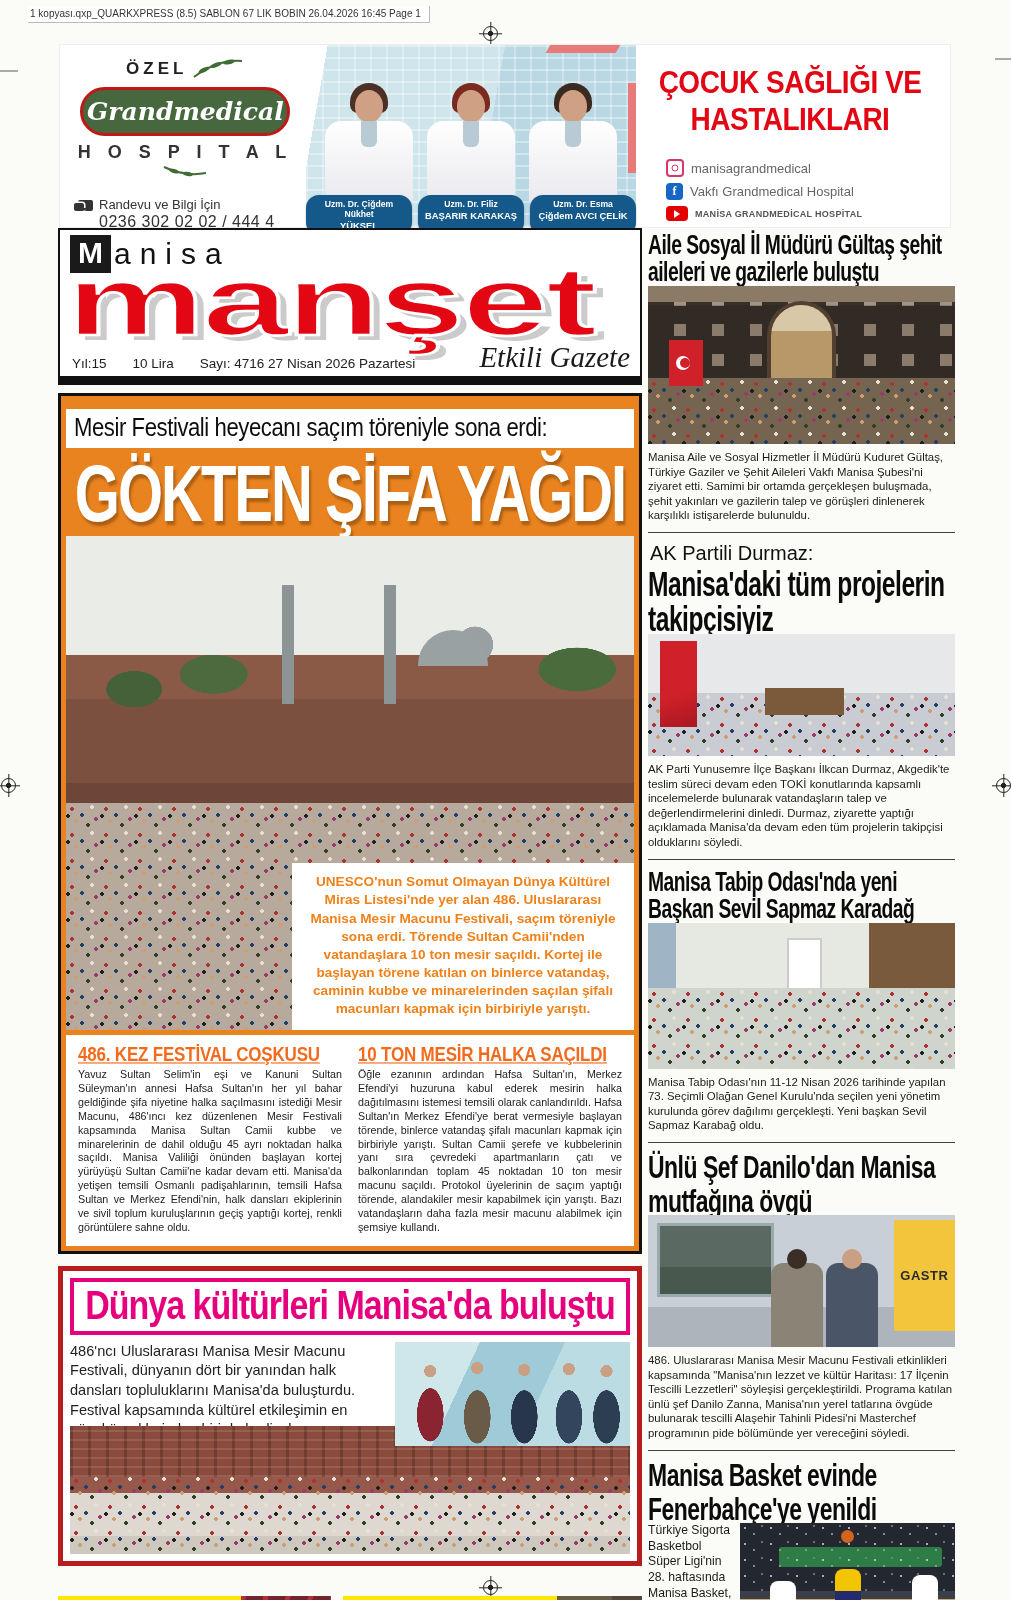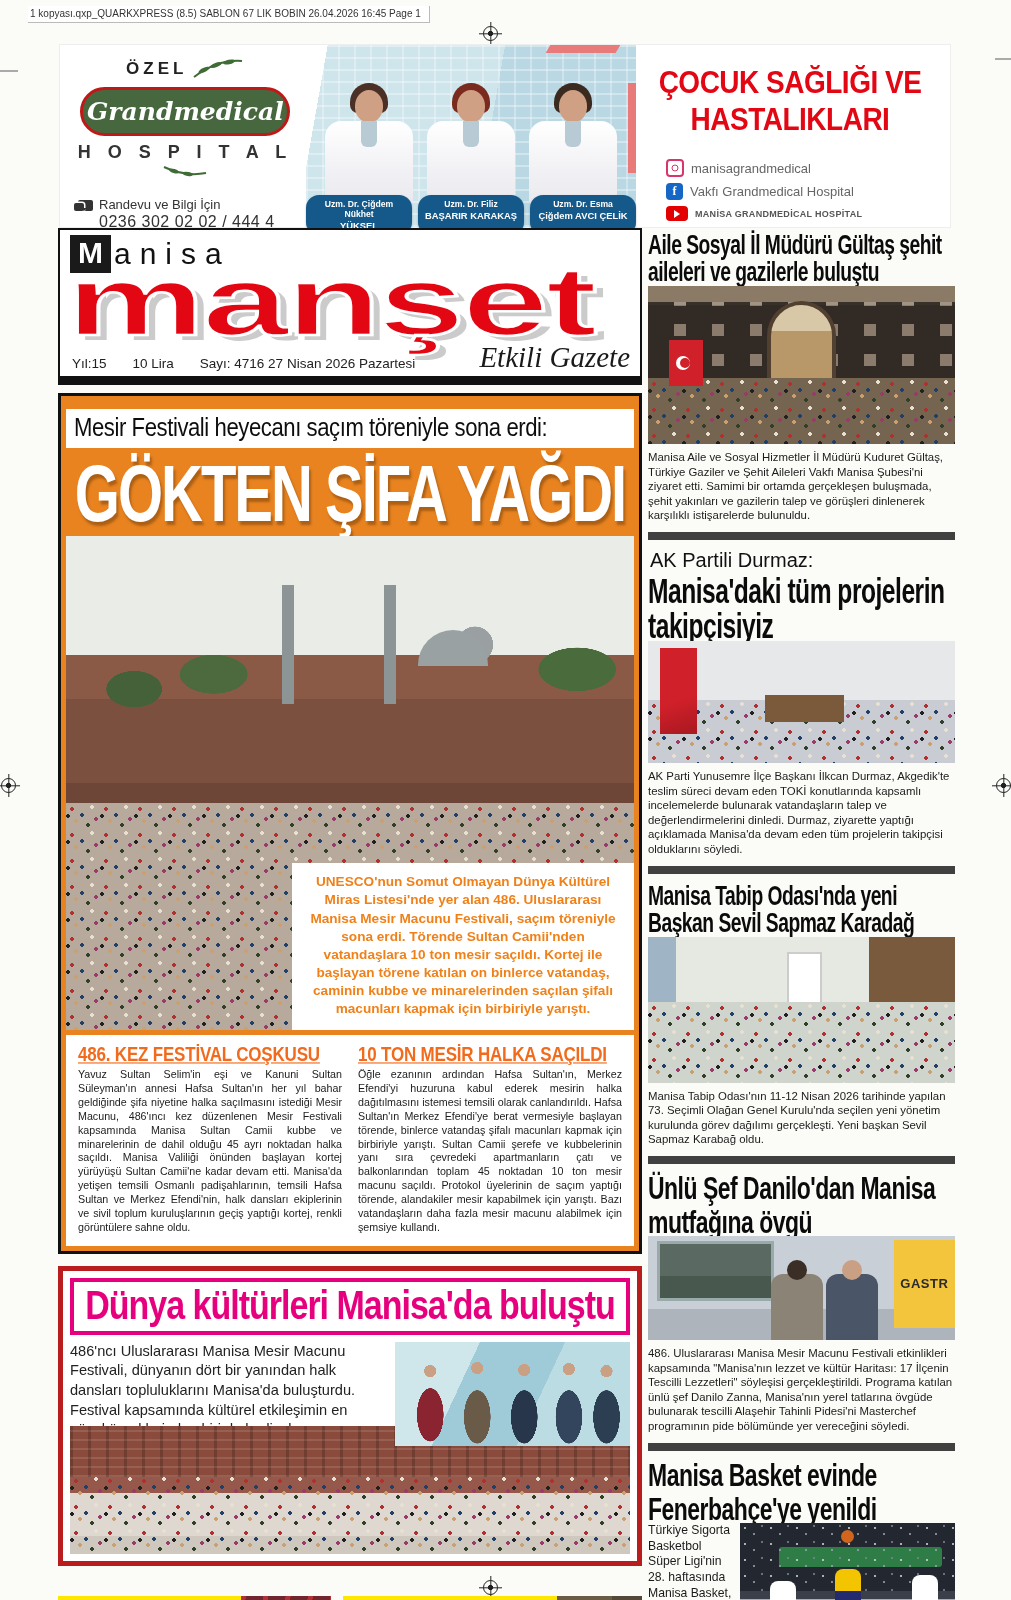--- a/index.html
+++ b/index.html
@@ -122,40 +122,40 @@
   .tease{background:#ffe600;position:relative;padding:6px 9px 4px;}
   .t1{flex:1.85;}
   .t2{flex:2.2;margin-left:12px;}
   .ph-t1{flex:1.0;--ch:55%;--cb:#5a2433;background:linear-gradient(#70252f 0 35%,#8a4a33 35% 60%,#3a2a5a 60% 100%);}
   .ph-t1::before{content:"";position:absolute;inset:0;background:radial-gradient(26px 14px at 50% 62%,#b86ad0 60%,transparent 61%),repeating-linear-gradient(100deg,rgba(230,60,60,.55) 0 5px,transparent 5px 22px);}
   .ph-t2{flex:0.95;background:linear-gradient(100deg,#6a5a48 0 58%,#54483a 58% 100%);}
   .ph-t2::before{content:"";position:absolute;right:18%;top:12%;width:26%;height:76%;border-radius:8px 8px 0 0;background:linear-gradient(#9a9e9c 0 22%,#2a5aa0 22% 100%);}
   .ph-t2::after{content:"";position:absolute;left:8%;top:10%;width:40%;height:50%;background:repeating-linear-gradient(90deg,#3a3026 0 6px,#57493a 6px 14px);}
   
   .article{position:relative;}
-  .article + .article{border-top:8px solid #404040;margin-top:9px;padding-top:9px;}
+  .article + .article{border-top:1px solid #404040;margin-top:9px;padding-top:9px;}
   .r-kicker{font-size:20px;color:#111;margin:0 0 2px 2px;}
   .r-head{font-size:23.5px;font-weight:800;color:#0b0b0b;line-height:1.02;letter-spacing:-0.6px;width:122%;transform:scaleX(0.82);transform-origin:0 0;margin-bottom:6px;}
   .r-head.tall{transform:scale(0.82,1.15);}
   .r-caption{font-size:11.4px;line-height:1.28;color:#1b1b1b;margin-top:6px;text-align:left;}
   .ph-a1{height:158px;--ch:42%;--cb:#7a6a58;background:linear-gradient(#8a7a66 0 12%,#6e5a48 12% 100%);}
   .ph-a1::before{content:"";position:absolute;left:0;right:0;top:10%;height:52%;background:
       repeating-linear-gradient(90deg,#241f1c 0 26px,transparent 26px 38px),
       repeating-linear-gradient(0deg,#241f1c 0 18px,rgba(255,255,255,.25) 18px 30px);opacity:.8;}
   .ph-a1::after{background-color:#756450;}
   .flagTR{position:absolute;left:7%;top:34%;width:34px;height:46px;background:#d0202a;z-index:2;}
   .flagTR::before{content:"";position:absolute;left:7px;top:16px;width:14px;height:14px;border-radius:50%;background:#fff;}
   .flagTR::after{content:"";position:absolute;left:11px;top:18px;width:10px;height:10px;border-radius:50%;background:#d0202a;}
   .winarch{position:absolute;left:40%;top:12%;width:20%;height:55%;border-radius:40px 40px 0 0;background:linear-gradient(#d8c8a8 0 30%,#b89868 30% 100%);box-shadow:0 0 0 4px #513f30;}
   .ph-a2{height:122px;--ch:52%;--cb:#c9ccd2;background:linear-gradient(#e6e8ea 0 55%,#d4d7db 55% 100%);}
   .ph-a2::before{content:"";position:absolute;left:4%;top:6%;width:12%;height:70%;background:linear-gradient(160deg,#d0202a 60%,#a81820 100%);z-index:1;}
   .ph-a2 .desk{position:absolute;left:38%;top:44%;width:26%;height:22%;background:#7a5a3a;z-index:2;}
   .ph-a3{height:146px;--ch:55%;--cb:#cfd4cc;background:linear-gradient(90deg,#9fb5c5 0 9%,#e6e8e2 9% 72%,#7a5a3c 72% 100%);}
   .ph-a3::before{content:"";position:absolute;left:46%;top:12%;width:10%;height:34%;background:#fff;box-shadow:0 0 0 2px #ccc;}
-  .ph-a4{height:104px;--ch:34%;--cb:#b8bcc4;background:linear-gradient(#c9cfd6 0 70%,#aeb4bc 70% 100%);}
+  .ph-a4{height:132px;--ch:34%;--cb:#b8bcc4;background:linear-gradient(#c9cfd6 0 70%,#aeb4bc 70% 100%);}
   .ph-a4::before{content:"";position:absolute;left:4%;top:8%;width:36%;height:52%;background:linear-gradient(#5a6a62 0 60%,#49584f 60% 100%);box-shadow:0 0 0 3px #9aa;}
   .ph-a4 .fig{position:absolute;width:17%;height:64%;bottom:0;border-radius:12px 12px 0 0;}
   .ph-a4 .fig.f1{left:40%;background:#8a8376;}
   .ph-a4 .fig.f1::before{content:"";position:absolute;top:-14px;left:50%;transform:translateX(-50%);width:20px;height:20px;border-radius:50%;background:#3a2e26;}
   .ph-a4 .fig.f2{left:58%;background:#4a5668;}
   .ph-a4 .fig.f2::before{content:"";position:absolute;top:-14px;left:50%;transform:translateX(-50%);width:20px;height:20px;border-radius:50%;background:#caa084;}
   .gsign{position:absolute;right:0;top:4%;width:20%;height:84%;background:#f2c53d;display:flex;align-items:center;justify-content:center;}
   .gsign span{font-size:13px;font-weight:800;color:#2a2a2a;letter-spacing:0.5px;}
   .a5row{display:flex;gap:8px;margin-top:2px;}
   .a5body{width:84px;font-size:12.2px;line-height:1.3;color:#1b1b1b;flex:0 0 auto;}

